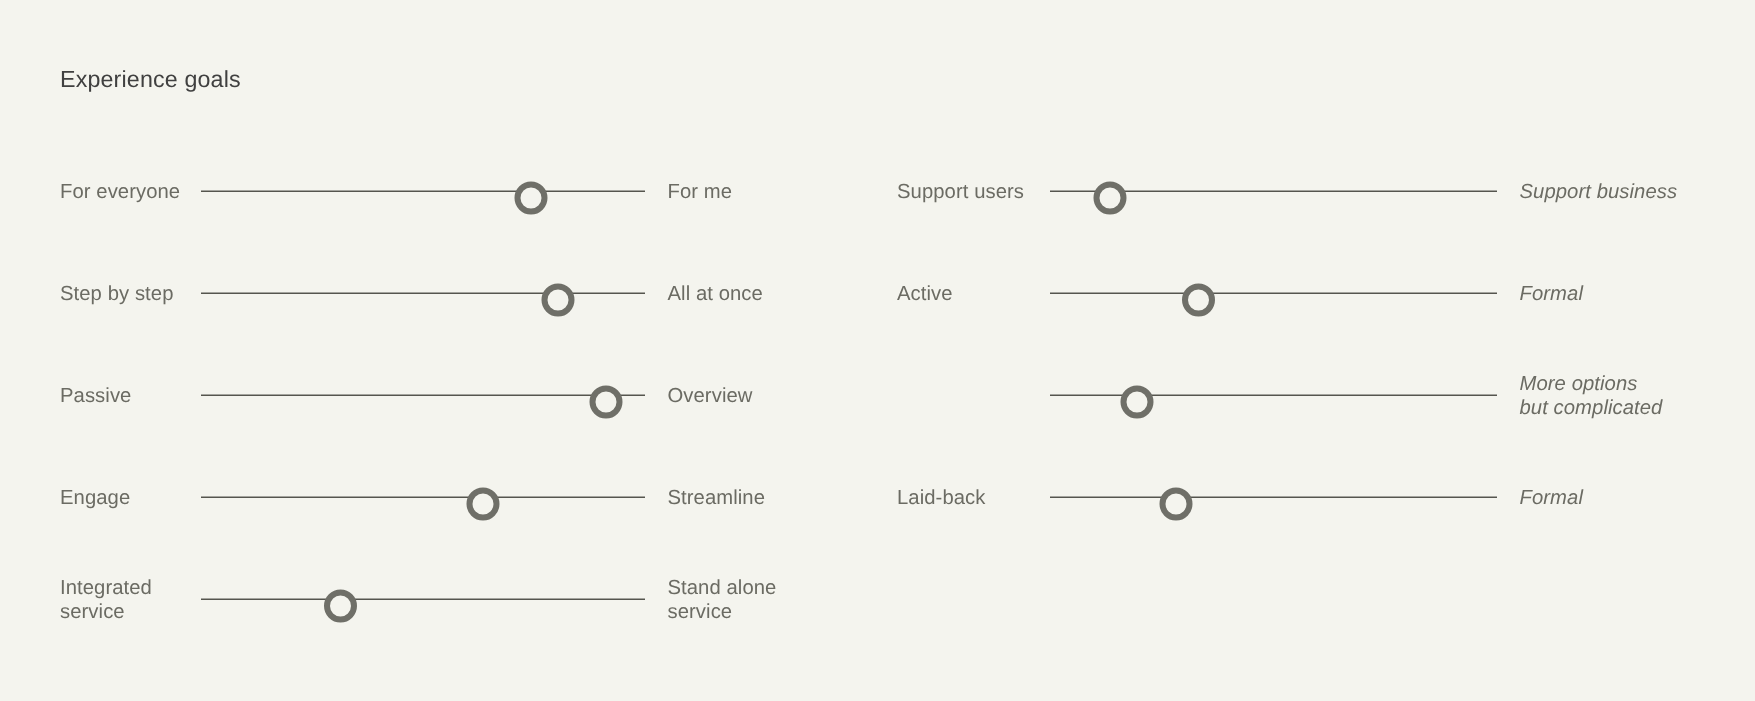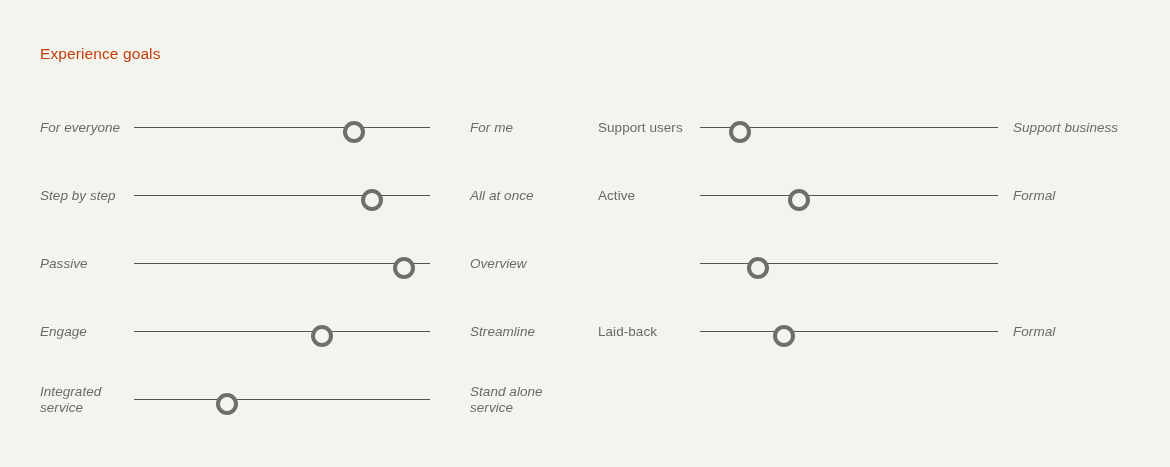--- a/index.html
+++ b/index.html
@@ -13,21 +13,21 @@
     font-family: "Liberation Sans", sans-serif;
     overflow: hidden;
     position: relative;
   }
 
   .page-title {
     position: absolute;
     left: 40px;
     top: 43px;
     font-size: 15.5px;
-    color: #c2410c;
+    color: #404040;
     letter-spacing: 0.1px;
     line-height: 22px;
     white-space: nowrap;
   }
 
   .columns {
     position: absolute;
     left: 0;
     top: 96px;
     width: 1170px;
@@ -37,21 +37,21 @@
     position: absolute;
     top: 0;
   }
   .slider-column.left  { left: 40px;  width: 520px; }
   .slider-column.right { left: 598px; width: 540px; }
 
   .slider-row {
     position: absolute;
     height: 68px;
   }
-  .slider-column.left  .slider-row { left: 0; width: 520px; font-style: italic; }
+  .slider-column.left  .slider-row { left: 0; width: 520px; }
   .slider-column.right .slider-row { left: 0; width: 540px; }
 
   .slider-row.r0 { top: 0px;   }
   .slider-row.r1 { top: 68px;  }
   .slider-row.r2 { top: 136px; }
   .slider-row.r3 { top: 204px; }
   .slider-row.r4 { top: 272px; }
 
   .axis-label {
     position: absolute;
@@ -59,21 +59,21 @@
     color: #6b6b63;
     line-height: 16px;
     letter-spacing: 0.05px;
     white-space: pre-line;
   }
   
   .axis-label.lines1 { top: 24px; }
   .axis-label.lines2 { top: 16px; }
 
   .slider-column.left  .axis-label.start { left: 0px; }
-  .slider-column.left  .axis-label.end   { left: 405px; margin-left: 25px; }
+  .slider-column.left  .axis-label.end   { left: 405px; }
   .slider-column.right .axis-label.start { left: 0px; }
   .slider-column.right .axis-label.end   { left: 415px; font-style: italic; }
 
   .track-wrap {
     position: absolute;
     top: 31px;
     height: 2px;
   }
   .slider-column.left  .track-wrap { left: 94px;  width: 296px; }
   .slider-column.right .track-wrap { left: 102px; width: 298px; }
@@ -176,20 +176,22 @@
         <div class="slider-handle" style="left:32%"></div>
       </div>
       <div class="axis-label end lines1">Formal</div>
     </div>
 
     <div class="slider-row r2">
       <div class="track-wrap">
         <div class="track-line"></div>
         <div class="slider-handle" style="left:18%"></div>
       </div>
+      <div class="axis-label end lines2">More options
+but complicated</div>
     </div>
 
     <div class="slider-row r3">
       <div class="axis-label start lines1">Laid-back</div>
       <div class="track-wrap">
         <div class="track-line"></div>
         <div class="slider-handle" style="left:27%"></div>
       </div>
       <div class="axis-label end lines1">Formal</div>
     </div>

